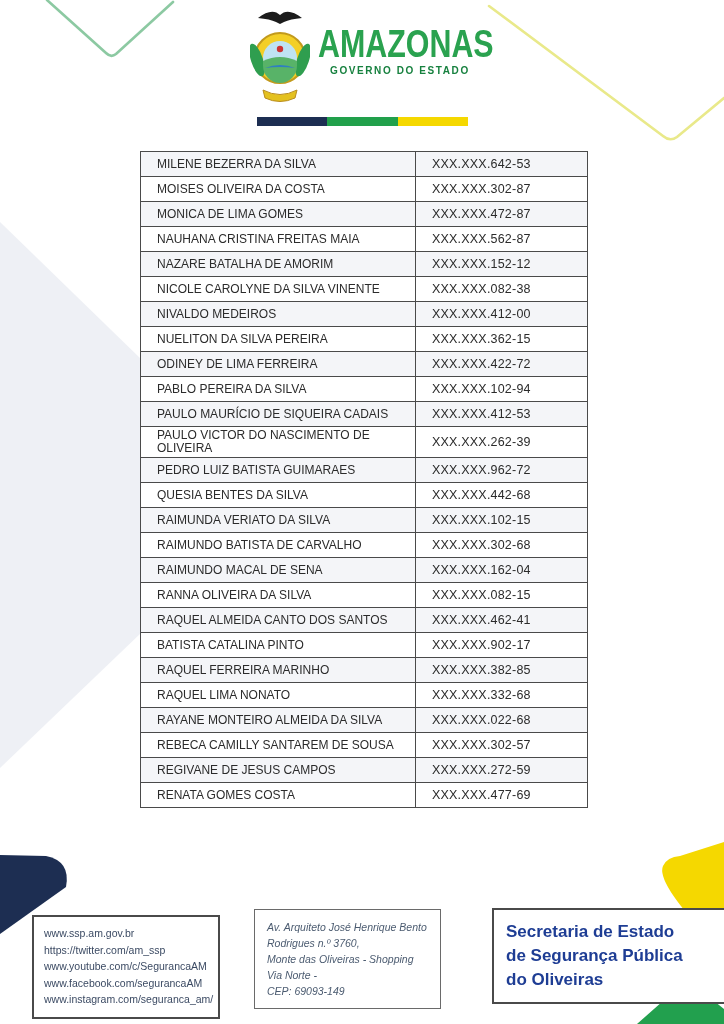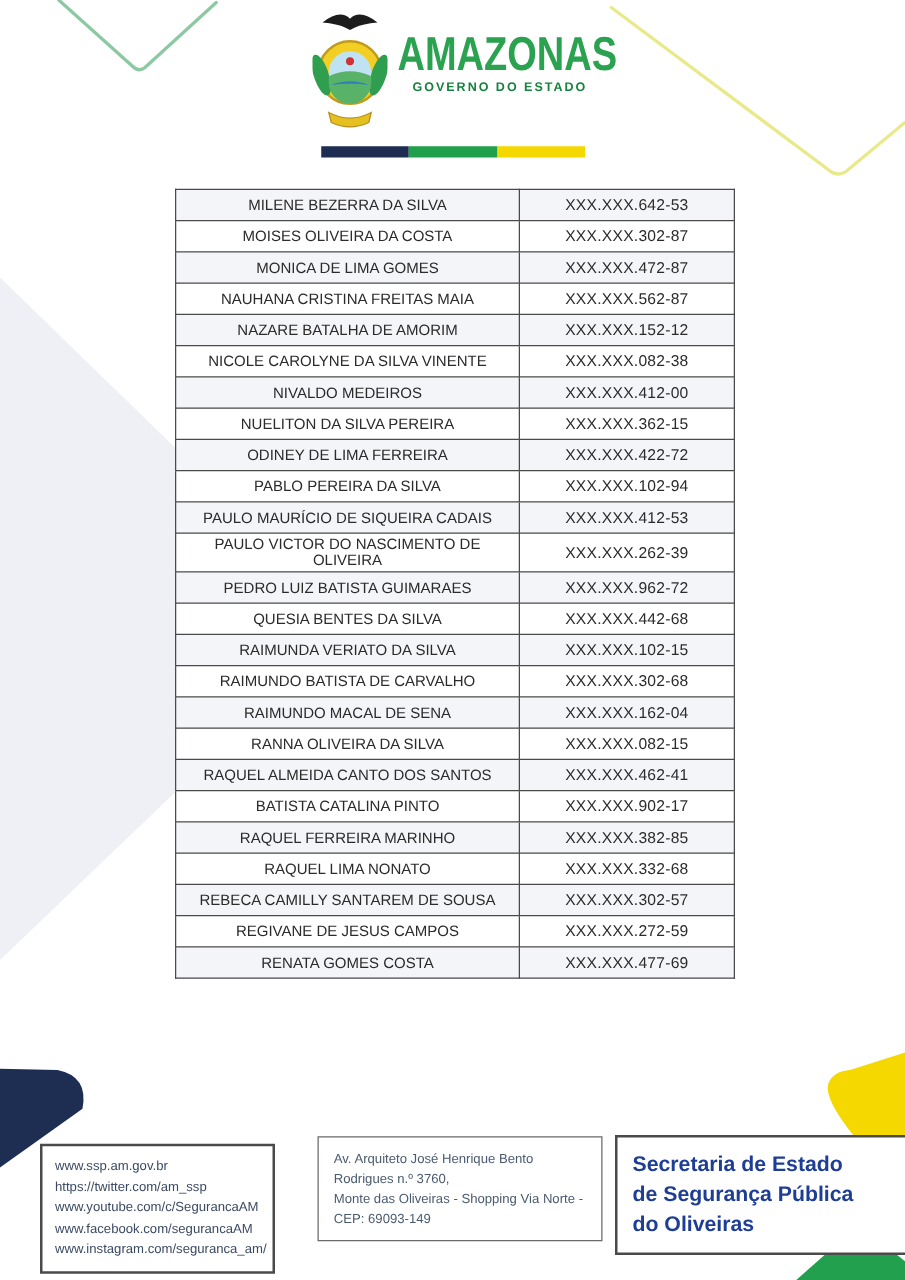--- a/index.html
+++ b/index.html
@@ -33,42 +33,42 @@
 
   
   table.cpf-table{
     position:absolute;left:140px;top:151px;width:447px;z-index:2;
     border-collapse:collapse;table-layout:fixed;background:transparent;
   }
   table.cpf-table col.c-name{width:275px;}
   table.cpf-table col.c-cpf{width:172px;}
   table.cpf-table td{
     border:1px solid #4a4a4a;
-    text-align:center;vertical-align:middle;
-    padding:2px 6px;
+    vertical-align:middle;
+    padding:2px 16px;
     color:#2b2b2b;
     background:#ffffff;
   }
   table.cpf-table tr{height:25px;}
   table.cpf-table tr:nth-child(odd) td{background:#f4f5f8;}
   td.name-cell{font-size:12px;line-height:13px;}
   td.cpf-cell{font-size:12.5px;line-height:13px;letter-spacing:0.2px;}
 
   
   .footer{position:absolute;left:0;top:0;width:724px;height:1024px;z-index:2;}
   .links-box{
     position:absolute;left:32px;top:915px;width:188px;
     border:2px solid #4a4a4a;background:#ffffff;
     padding:8px 10px 9px 10px;box-sizing:border-box;
   }
   .link-line{font-size:10.5px;line-height:16.5px;color:#3b4a63;white-space:nowrap;}
   .address-box{
-    position:absolute;left:254px;top:909px;width:228px;
+    position:absolute;left:254px;top:909px;width:187px;
     border:1.5px solid #6a6a6a;background:#ffffff;
-    padding:9px 12px;box-sizing:border-box;
+    padding:9px 12px;box-sizing:border-box;font-style:italic;
   }
   .address-line{font-size:10.5px;line-height:16px;color:#4b5b70;}
   .org-box{
     position:absolute;left:492px;top:908px;width:248px;
     border:2px solid #4a4a4a;background:#ffffff;
     padding:10px 12px;box-sizing:border-box;
   }
   .org-line{font-weight:bold;font-size:17px;line-height:24px;color:#1e3d94;white-space:nowrap;}
 </style>
 </head>
@@ -205,20 +205,24 @@
           <td class="name-cell">BATISTA CATALINA PINTO</td>
           <td class="cpf-cell">XXX.XXX.902-17</td>
         </tr>
         <tr>
           <td class="name-cell">RAQUEL FERREIRA MARINHO</td>
           <td class="cpf-cell">XXX.XXX.382-85</td>
         </tr>
         <tr>
           <td class="name-cell">RAQUEL LIMA NONATO</td>
           <td class="cpf-cell">XXX.XXX.332-68</td>
+        </tr>
+        <tr>
+          <td class="name-cell">RAYANE MONTEIRO ALMEIDA DA SILVA</td>
+          <td class="cpf-cell">XXX.XXX.022-68</td>
         </tr>
         <tr>
           <td class="name-cell">REBECA CAMILLY SANTAREM DE SOUSA</td>
           <td class="cpf-cell">XXX.XXX.302-57</td>
         </tr>
         <tr>
           <td class="name-cell">REGIVANE DE JESUS CAMPOS</td>
           <td class="cpf-cell">XXX.XXX.272-59</td>
         </tr>
         <tr>

